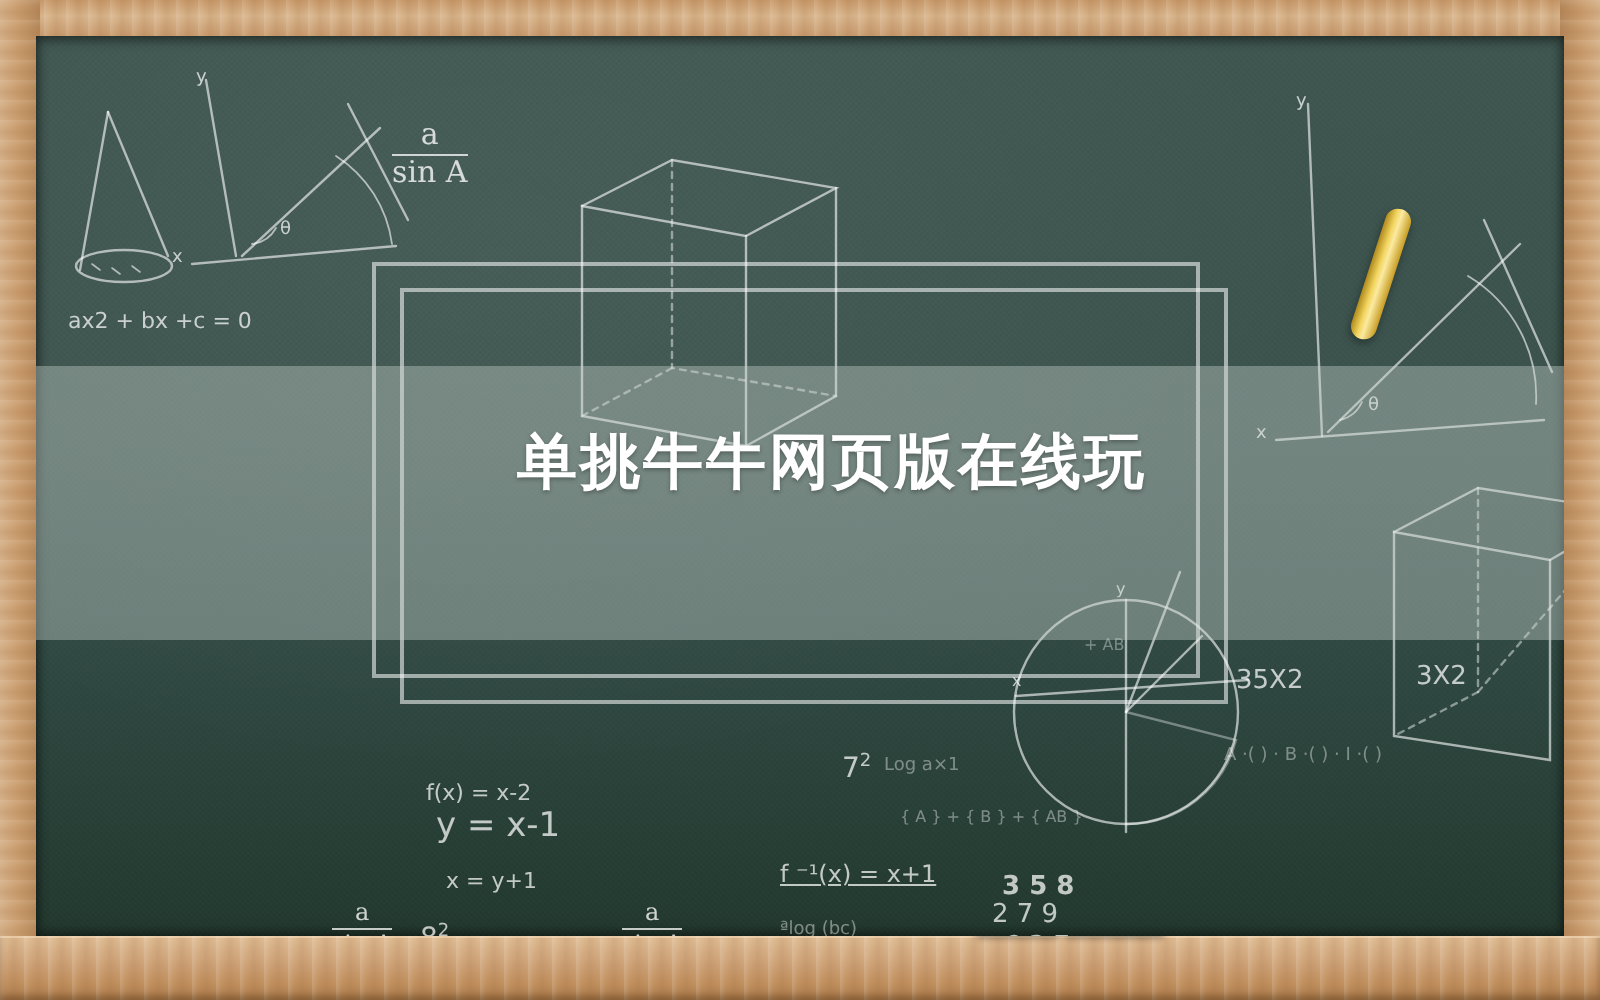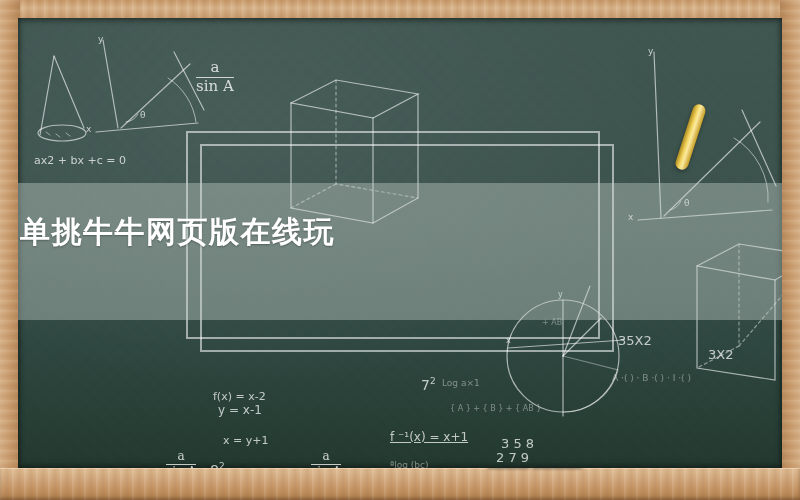--- a/index.html
+++ b/index.html
@@ -131,24 +131,24 @@
   .band {
     position: absolute;
     left: 0;
     top: 165px;
     width: 764px;
     height: 137px;
     background: rgba(200,210,205, 0.40);
   }
   .title {
     position: absolute;
-    left: 2px;
+    left: 16px;
     top: 197px;
     width: 764px;
-    text-align: left;
+    text-align: center;
     color: #ffffff;
     font-size: 30px;
     font-weight: bold;
     letter-spacing: 1.5px;
     line-height: 34px;
     font-family: "DejaVu Sans", "Liberation Sans", sans-serif;
     text-shadow: 0 1px 2px rgba(0,0,0,0.30);
     white-space: nowrap;
   }
 
@@ -270,21 +270,21 @@
     <div class="chalk-text" style="left:80px; top:16px; font-size:9px;">y</div>
     <div class="chalk-text" style="left:68px; top:106px; font-size:9px;">x</div>
     <div class="chalk-text" style="left:122px; top:92px; font-size:9px;">θ</div>
     <div class="chalk-text" style="left:16px; top:136px; font-size:11px;">ax2 + bx +c = 0</div>
 
     <div class="chalk-text" style="left:630px; top:28px; font-size:9px;">y</div>
     <div class="chalk-text" style="left:610px; top:194px; font-size:9px;">x</div>
     <div class="chalk-text" style="left:666px; top:180px; font-size:9px;">θ</div>
 
     <div class="chalk-text" style="left:195px; top:372px; font-size:11px;">f(x) = x-2</div>
-    <div class="chalk-text" style="left:200px; top:385px; font-size:12px;text-align:center;">y = x-1</div>
+    <div class="chalk-text" style="left:200px; top:385px; font-size:17px;text-align:center;">y = x-1</div>
     <div class="chalk-text" style="left:205px; top:416px; font-size:11px;text-align:center;">x = y+1</div>
 
     <div class="chalk-text" style="left:403px; top:358px; font-size:14px;">
       <span>7</span><sup style="font-size:9px;">2</sup>
     </div>
     <div class="chalk-text" style="left:192px; top:443px; font-size:14px;">
       <span>8</span><sup style="font-size:9px;">2</sup>
     </div>
 
     <div class="frac" style="left:148px; top:432px; font-size:12px;">
@@ -295,25 +295,25 @@
     <div class="frac" style="left:293px; top:432px; font-size:12px;">
       <span class="num">a</span>
       <span class="bar"></span>
       <span class="den">sin A</span>
     </div>
 
     <div class="chalk-text" style="left:432px; top:386px; font-size:8px; opacity:0.55;">{ A } + { B } + { AB }</div>
     <div class="chalk-text" style="left:524px; top:300px; font-size:8px; opacity:0.5;">+ AB</div>
 
     <div class="chalk-text" style="left:600px; top:315px; font-size:13px;">35X2</div>
-    <div class="chalk-text" style="left:690px; top:313px; font-size:13px;margin-top:16px;">3X2</div>
+    <div class="chalk-text" style="left:690px; top:313px; font-size:13px;">3X2</div>
     <div class="chalk-text" style="left:424px; top:360px; font-size:9px; opacity:0.55;">Log a×1</div>
     <div class="chalk-text" style="left:594px; top:355px; font-size:9px; opacity:0.55;">A ·( ) · B ·( ) · I ·( )</div>
     <div class="chalk-text" style="left:372px; top:412px; font-size:12px;text-decoration:underline;">f ⁻¹(x) = x+1</div>
-    <div class="chalk-text" style="left:483px; top:418px; font-size:13px;">3 5 8</div>
+    <div class="chalk-text" style="left:483px; top:418px; font-size:13px;font-weight:bold;">3 5 8</div>
     <div class="chalk-text" style="left:478px; top:432px; font-size:13px;">2 7 9</div>
     <div class="chalk-text" style="left:484px; top:448px; font-size:13px;">6 3 7</div>
     <div class="chalk-text" style="left:372px; top:442px; font-size:9px; opacity:0.6;">ªlog (bc)</div>
     <div class="chalk-text" style="left:540px; top:272px; font-size:8px;">y</div>
     <div class="chalk-text" style="left:488px; top:318px; font-size:8px;">x</div>
 
     <div class="deco-rect deco-rect-a"></div>
     <div class="deco-rect deco-rect-b"></div>
 
     <div class="band"></div>

